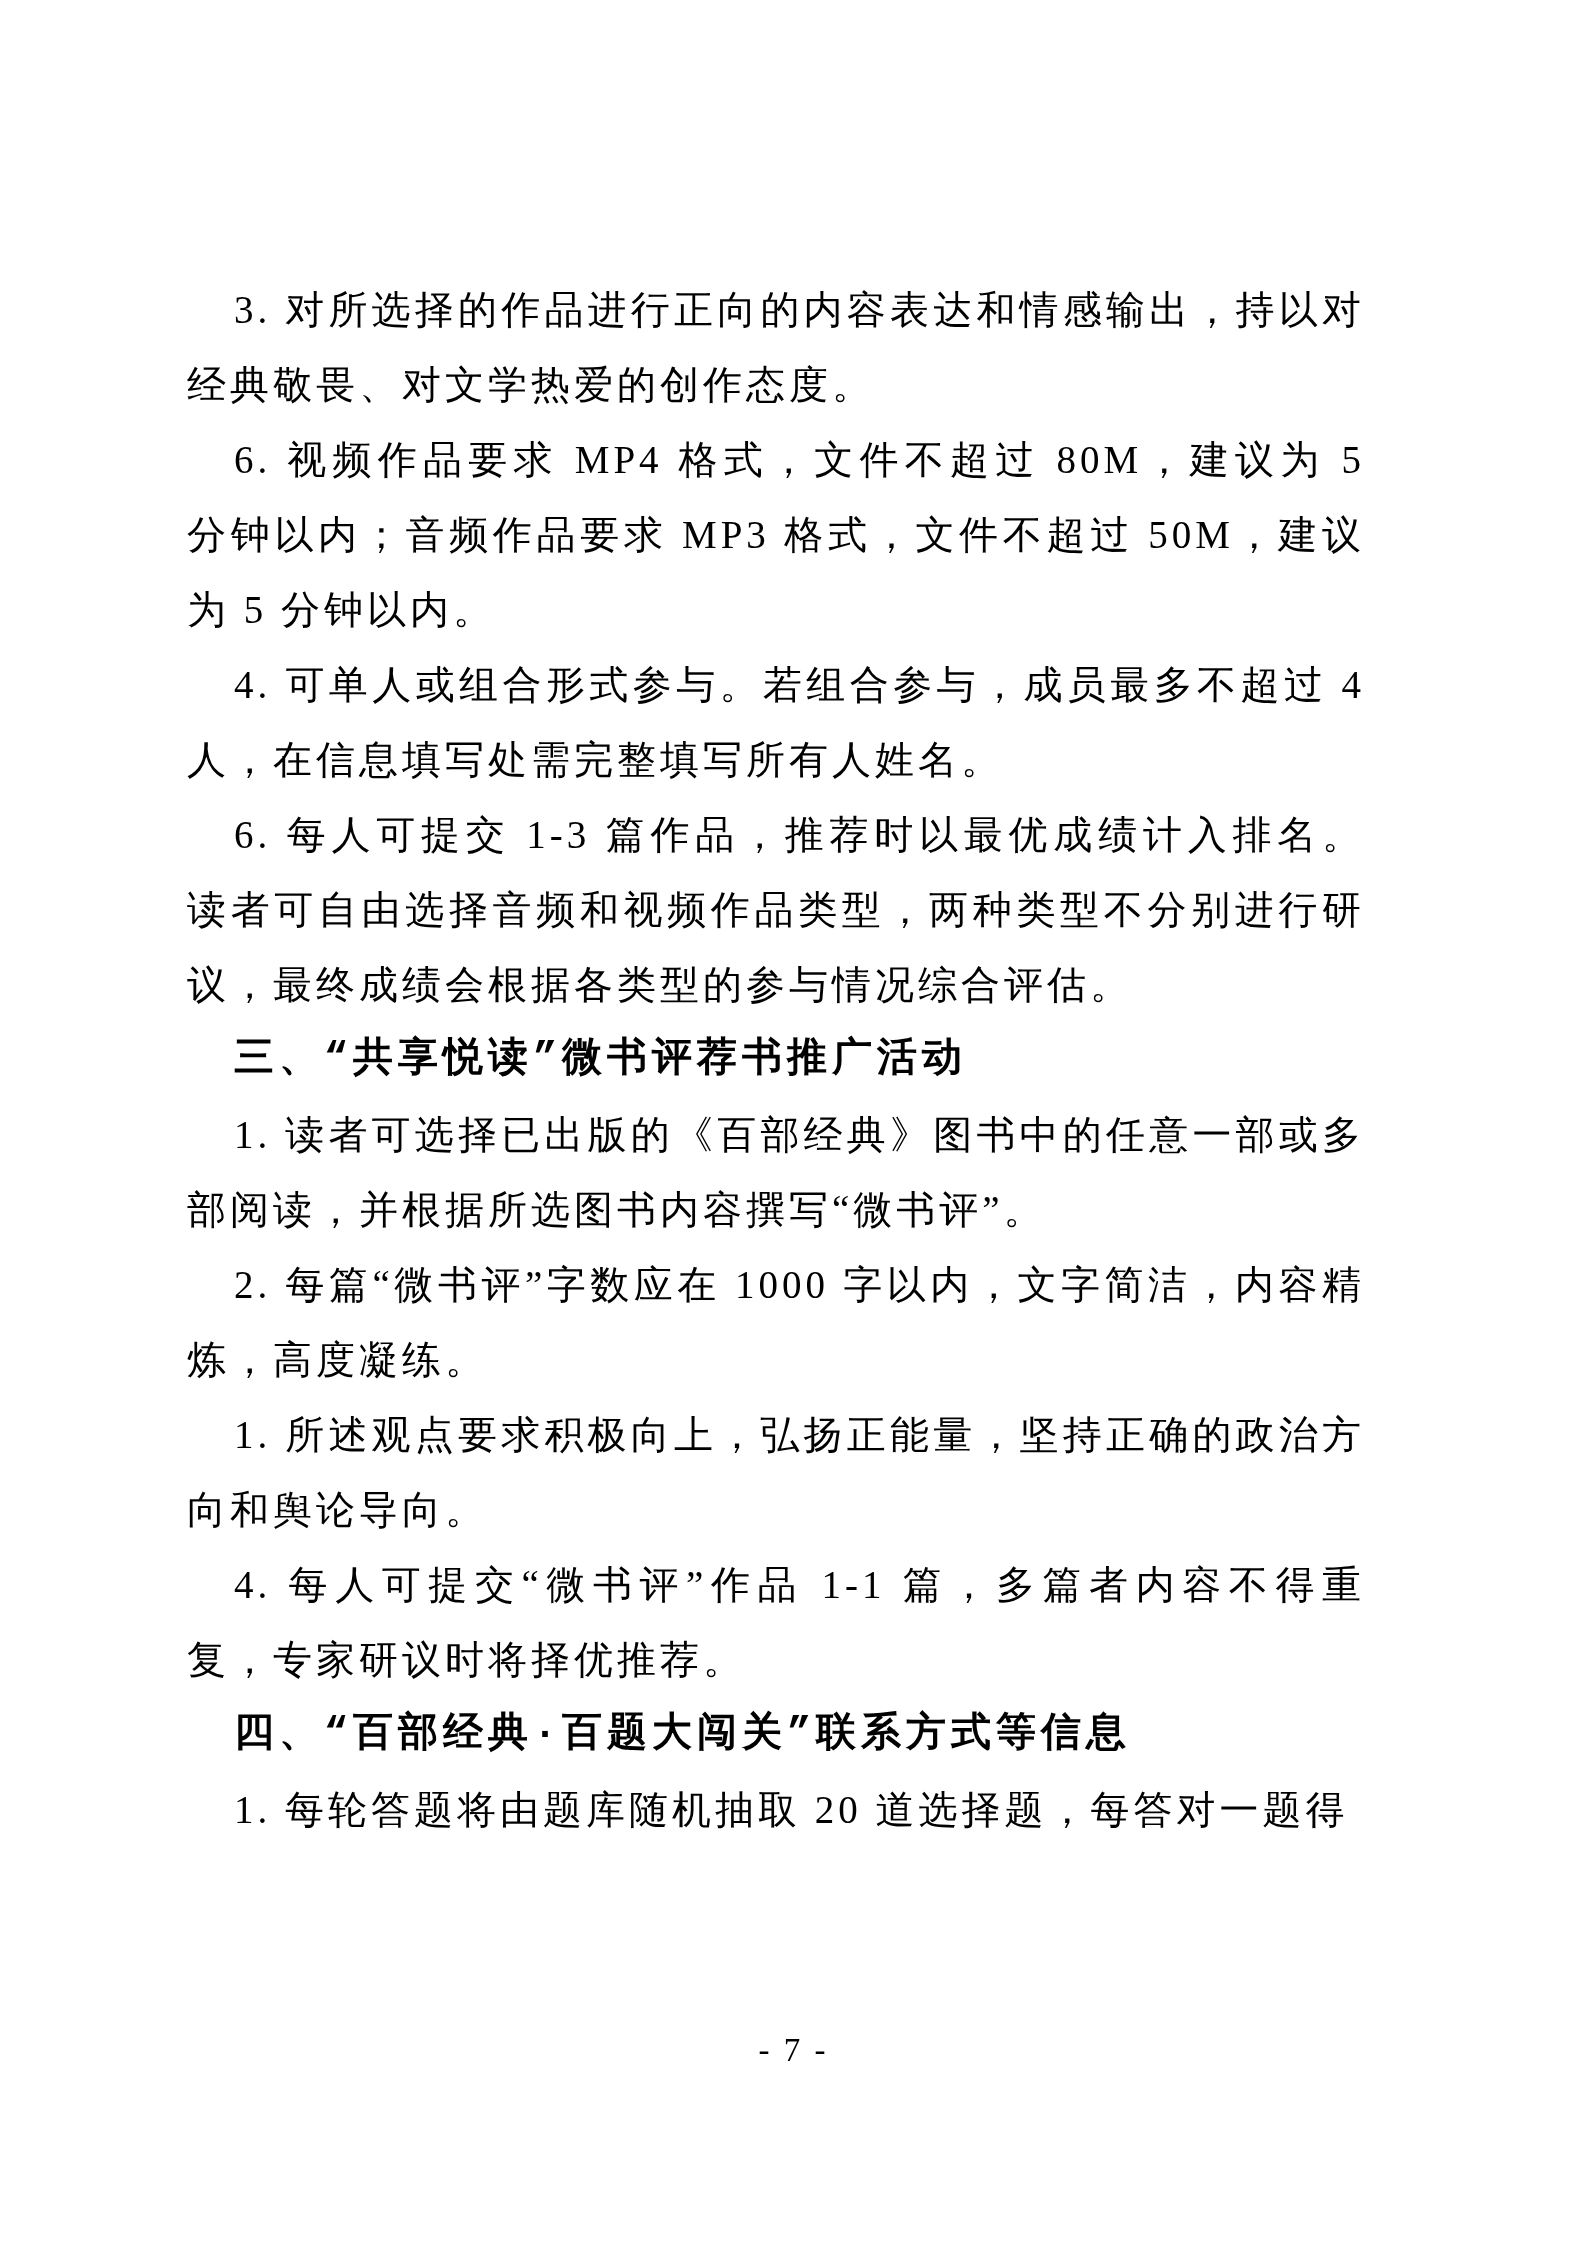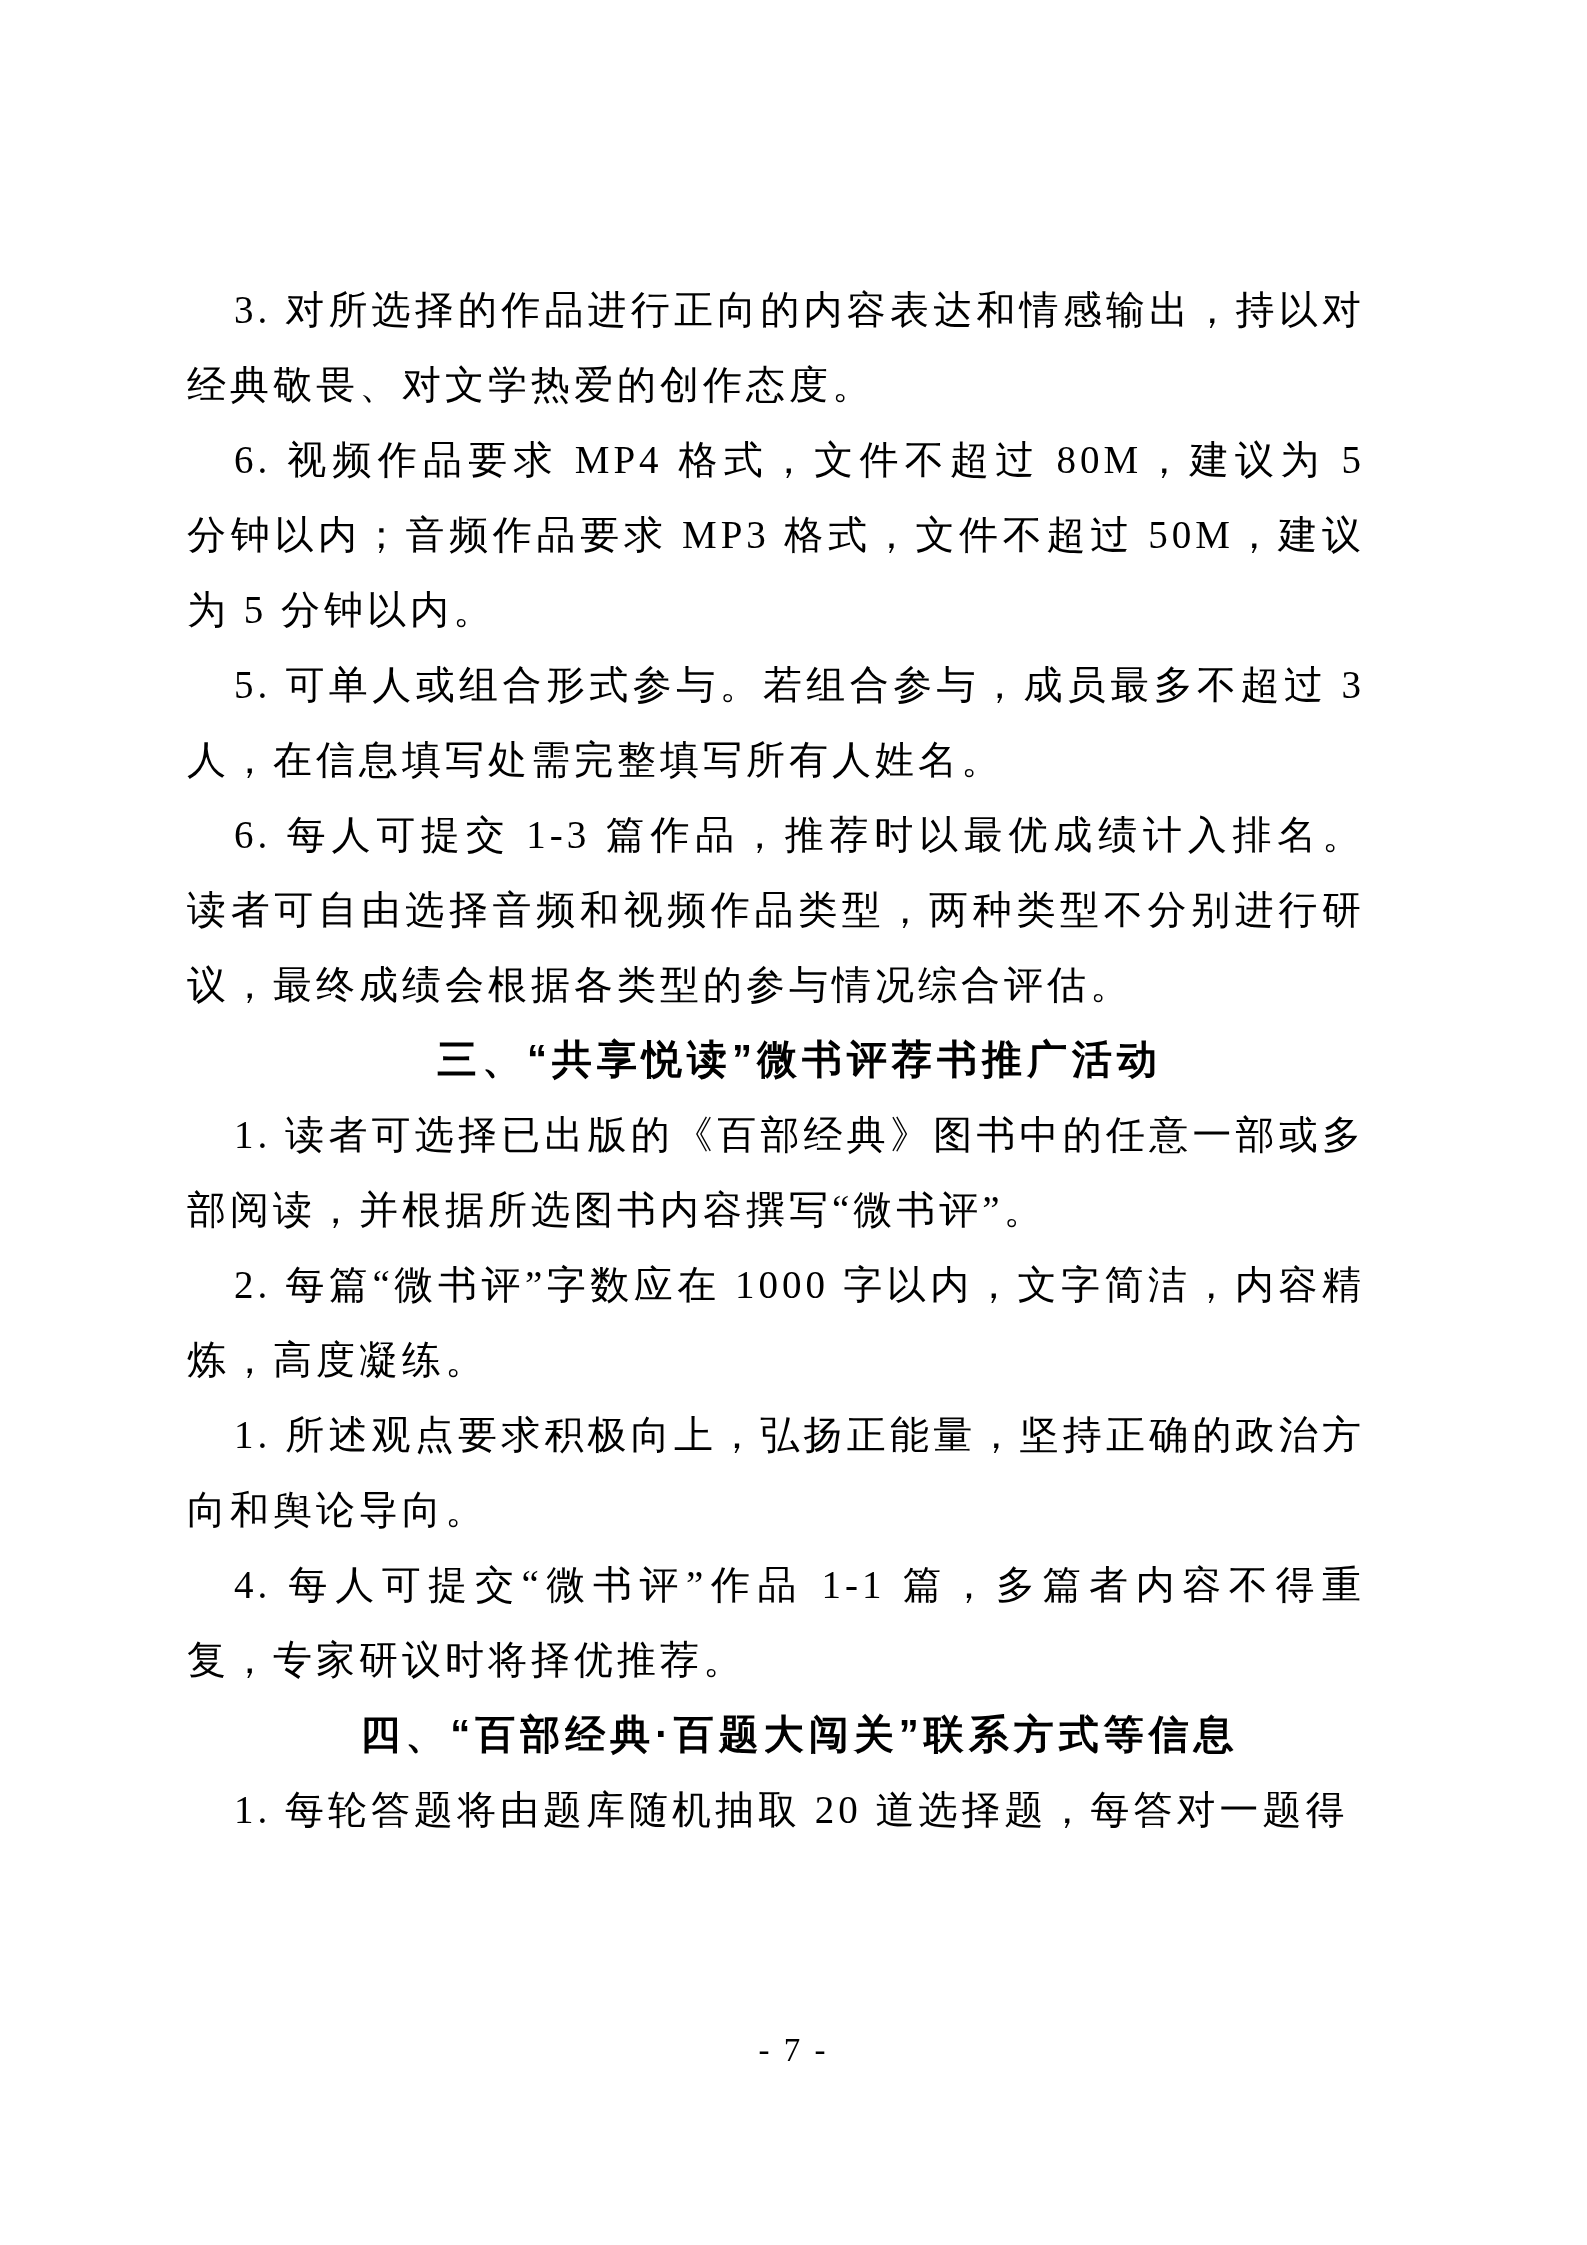--- a/index.html
+++ b/index.html
@@ -32,45 +32,45 @@
       text-justify: inter-character;
       color: #000000;
       font-family: "Liberation Serif", "DejaVu Serif", serif;
     }
     p.heading {
       margin: 0;
       font-size: 40px;
       line-height: 75px;
       letter-spacing: 5px;
       text-indent: 47px;
-      text-align: center;
+      text-align: left;
       font-weight: 700;
       color: #000000;
-      font-family: Liberation Sans, sans-serif;
+      font-family: Liberation Mono, monospace;
     }
     .footer {
       position: absolute;
       left: 0;
       top: 2032px;
       width: 100%;
       text-align: center;
       font-size: 33px;
       letter-spacing: 3px;
       color: #000000;
       font-family: "Liberation Serif", "DejaVu Serif", serif;
     }
   </style>
 </head>
 <body>
 
 <div class="page">
   <div class="content" id="paragraph-container">
       <p class="body-para">3. 对所选择的作品进行正向的内容表达和情感输出，持以对经典敬畏、对文学热爱的创作态度。</p>
       <p class="body-para">6. 视频作品要求 MP4 格式，文件不超过 80M，建议为 5 分钟以内；音频作品要求 MP3 格式，文件不超过 50M，建议为 5 分钟以内。</p>
-      <p class="body-para">5. 可单人或组合形式参与。若组合参与，成员最多不超过 3 人，在信息填写处需完整填写所有人姓名。</p>
+      <p class="body-para">4. 可单人或组合形式参与。若组合参与，成员最多不超过 4 人，在信息填写处需完整填写所有人姓名。</p>
       <p class="body-para">6. 每人可提交 1-3 篇作品，推荐时以最优成绩计入排名。读者可自由选择音频和视频作品类型，两种类型不分别进行研议，最终成绩会根据各类型的参与情况综合评估。</p>
       <p class="heading">三、“共享悦读”微书评荐书推广活动</p>
       <p class="body-para">1. 读者可选择已出版的《百部经典》图书中的任意一部或多部阅读，并根据所选图书内容撰写“微书评”。</p>
       <p class="body-para">2. 每篇“微书评”字数应在 1000 字以内，文字简洁，内容精炼，高度凝练。</p>
       <p class="body-para">1. 所述观点要求积极向上，弘扬正能量，坚持正确的政治方向和舆论导向。</p>
       <p class="body-para">4. 每人可提交“微书评”作品 1-1 篇，多篇者内容不得重复，专家研议时将择优推荐。</p>
       <p class="heading">四、“百部经典·百题大闯关”联系方式等信息</p>
       <p class="body-para">1. 每轮答题将由题库随机抽取 20 道选择题，每答对一题得</p>
     </div>
   <div class="footer">- 7 -</div>

